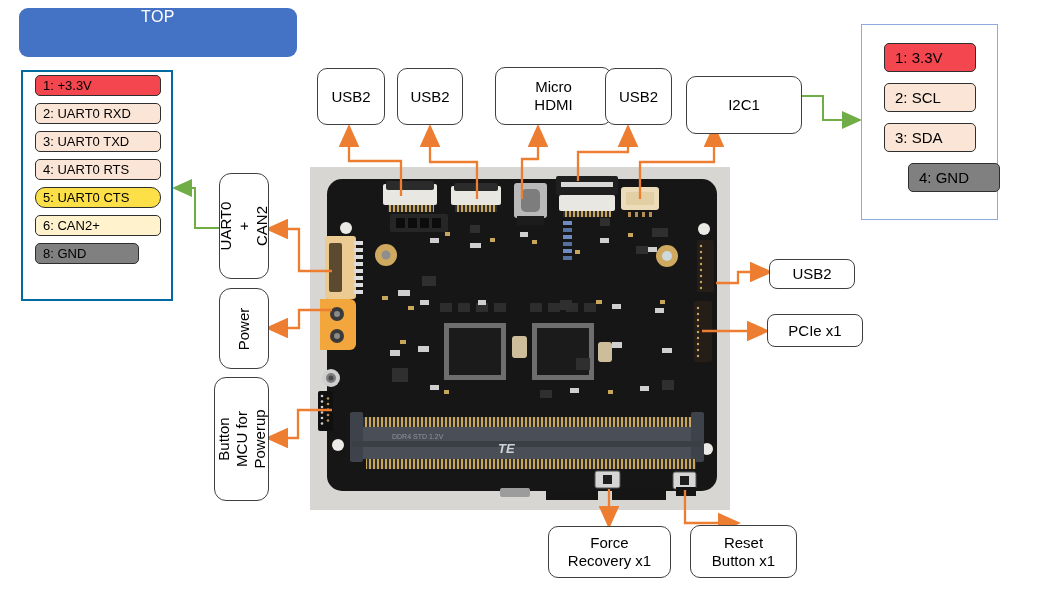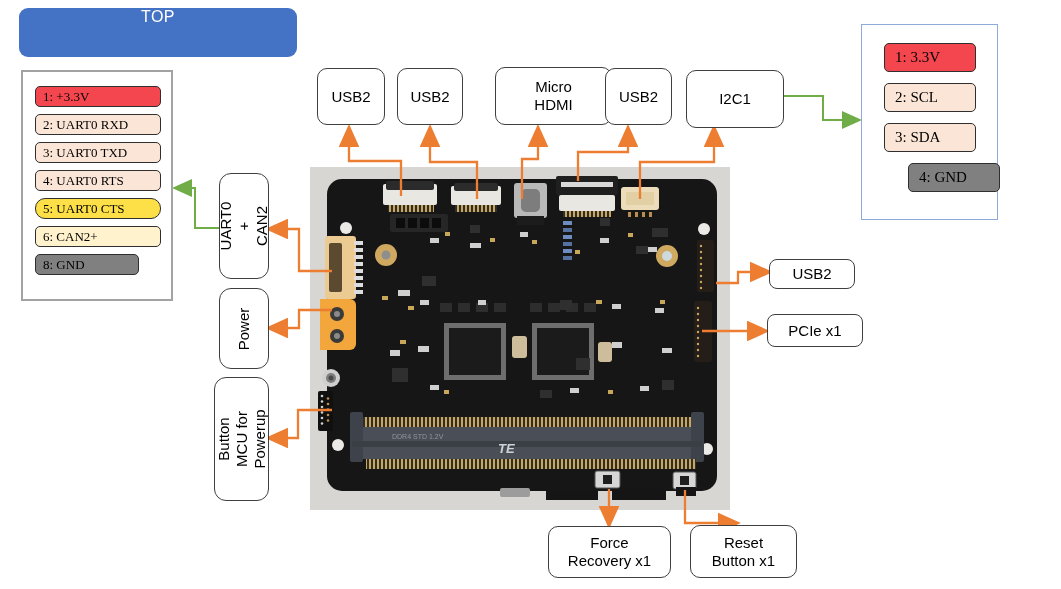--- a/index.html
+++ b/index.html
@@ -11,22 +11,22 @@
 
   
   .top-banner{
     position:absolute;left:19px;top:8px;width:278px;height:49px;
     background:#4472C4;border-radius:9px;color:#fff;
     display:flex;align-items:flex-start;justify-content:center;
     font-size:16px;letter-spacing:.5px;z-index:2;
   }
 
   
-  .pin-table{position:absolute;background:#fff;z-index:2;box-sizing:border-box;font-family:Liberation Serif, serif;}
-  .pin-table.left{left:21px;top:70px;width:152px;height:231px;border:2px solid #a3a3a3;padding:14px 0 0 12px;text-align:center;}
+  .pin-table{position:absolute;background:#fff;z-index:2;box-sizing:border-box;}
+  .pin-table.left{left:21px;top:70px;width:152px;height:231px;border:2px solid #0369a1;padding:3px 0 0 12px;text-align:center;}
   .pin-table.right{left:861px;top:24px;width:137px;height:196px;border:1.5px solid #8EAADB;padding:18px 0 0 22px;}
   .pin-row{
     box-sizing:border-box;border:1.4px solid #2f2f2f;border-radius:5px;
     color:#000;display:flex;align-items:center;
   }
   .pin-table.left .pin-row{width:126px;height:21px;margin-bottom:7px;font-size:13px;padding-left:7px;}
   .pin-table.left .pin-row.narrow{width:104px;}
   .pin-table.right .pin-row{width:92px;height:29px;margin-bottom:11px;font-size:15px;padding-left:10px;}
 
   
@@ -318,21 +318,21 @@
     </div>
   <div class="callout" style="left:397px;top:68px;width:66px;height:57px">
     <span class="inner">USB2</span>
     </div>
   <div class="callout" style="left:495px;top:67px;width:117px;height:58px">
     <span class="inner" style="max-width:62px">Micro HDMI</span>
     </div>
   <div class="callout" style="left:605px;top:68px;width:67px;height:57px">
     <span class="inner">USB2</span>
     </div>
-  <div class="callout" style="left:686px;top:70px;width:98px;height:58px">
+  <div class="callout" style="left:686px;top:76px;width:116px;height:58px">
     <span class="inner">I2C1</span>
     </div>
 
   <div class="callout rot" style="left:219px;top:173px;width:50px;height:106px;border-radius:12px">
     <span class="inner" style="width:74px">UART0 + CAN2</span>
     </div>
   <div class="callout rot" style="left:219px;top:288px;width:50px;height:81px;border-radius:12px">
     <span class="inner" style="width:60px">Power</span>
     </div>
   <div class="callout rot" style="left:214px;top:377px;width:55px;height:124px;border-radius:12px">

